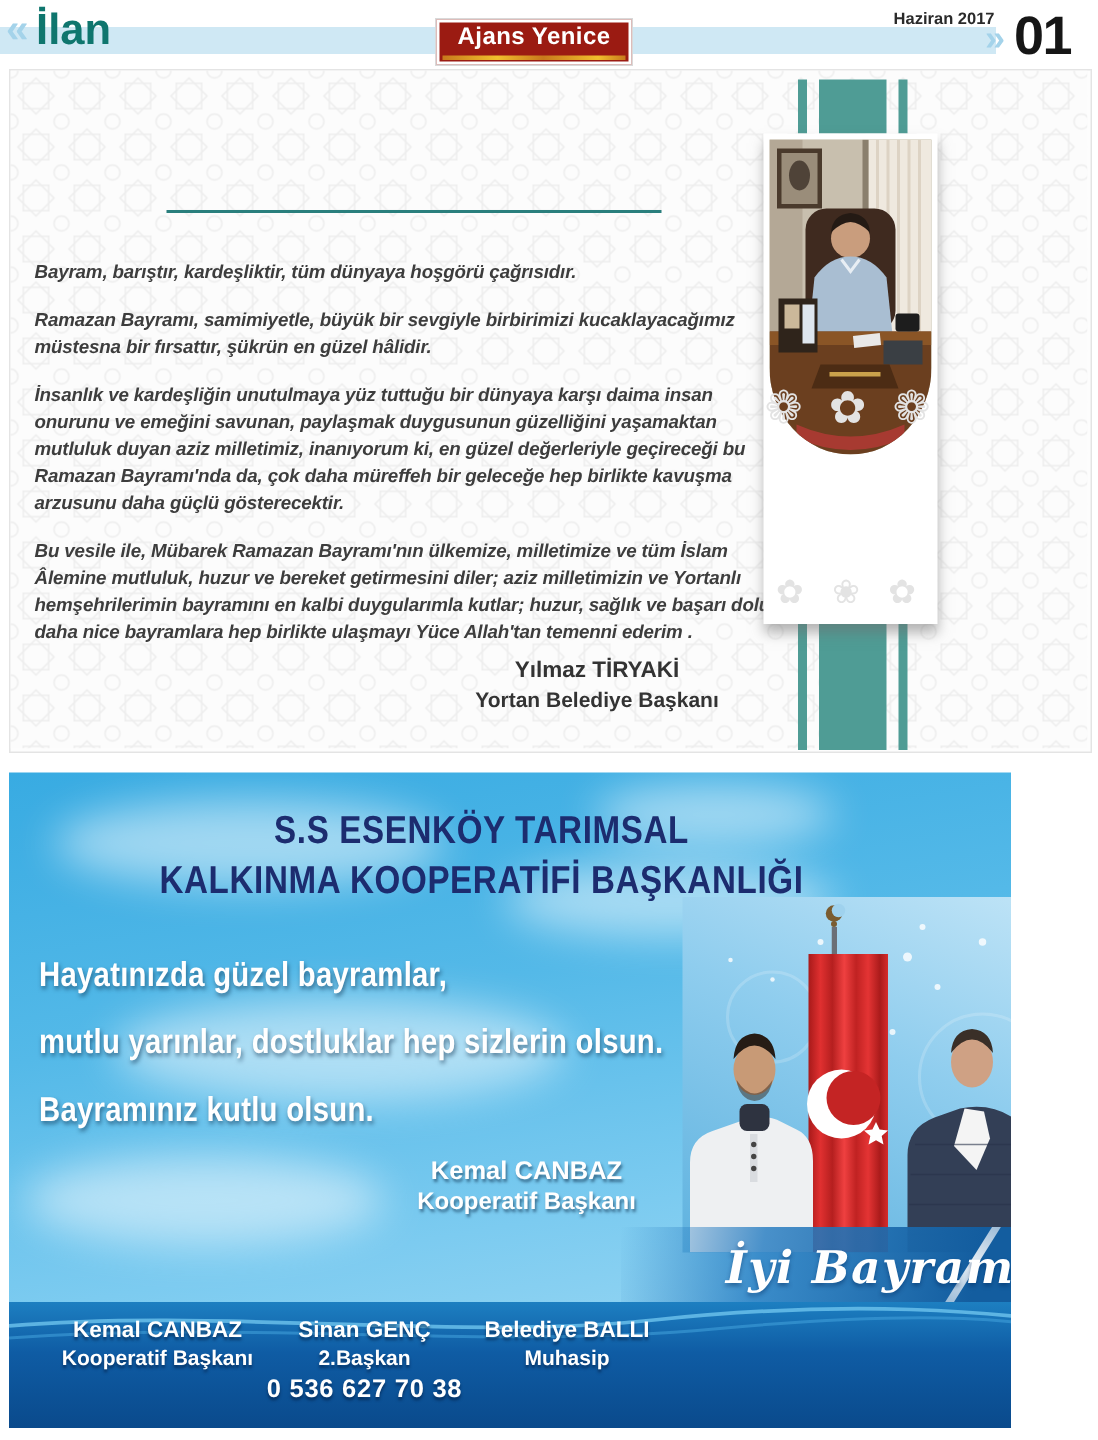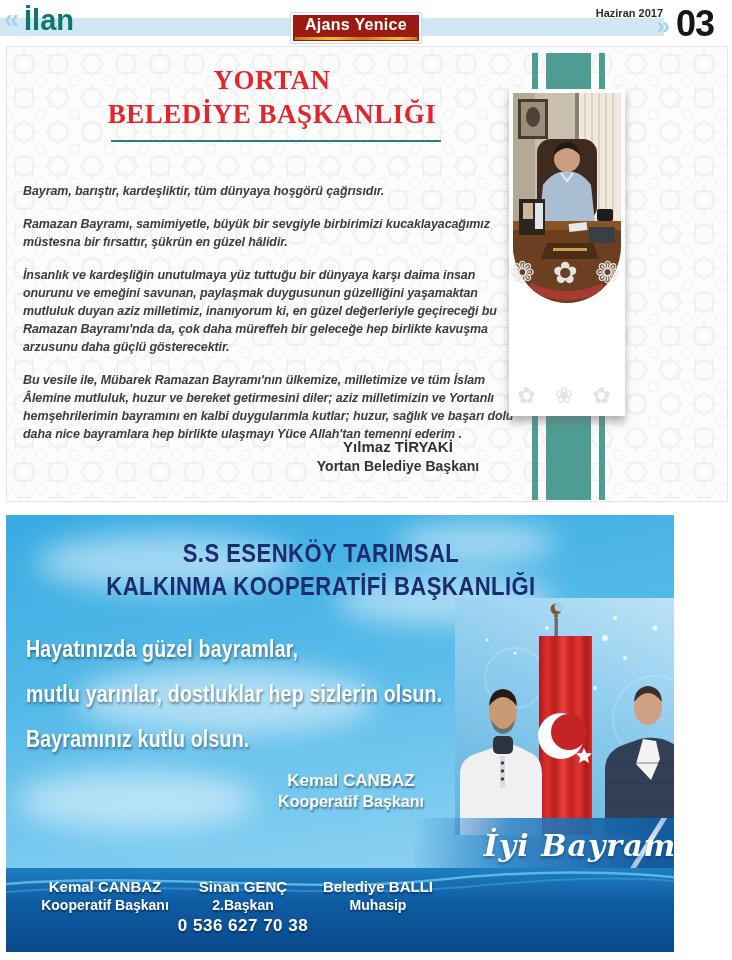--- a/index.html
+++ b/index.html
@@ -17,21 +17,21 @@
   .mh-date{position:absolute;right:69px;top:7px;font-size:11px;font-weight:bold;color:#2a2a2a}
   .mh-chev2{position:absolute;right:62px;top:12px;font-size:24px;font-weight:bold;color:#a4d3ea}
   .mh-page{position:absolute;right:18px;top:3px;font-size:36px;font-weight:bold;color:#161616;letter-spacing:-1px}
 
   
   .ad1{position:absolute;left:6px;top:46px;width:720px;height:454px;background:#fdfdfd;border:1px solid #e4e4e4}
   .ad1-pattern{position:absolute;left:0;top:0}
   .ad1-title{position:absolute;left:10px;top:16px;width:510px;text-align:center;font-family:"Liberation Serif",serif;font-weight:bold;color:#e2262b;font-size:27px;line-height:34px;letter-spacing:.5px}
   .ad1-rule{position:absolute;left:104px;top:93px;width:330px;height:2px;background:#2a7f7d}
   .ad1-body{position:absolute;left:16px;top:120px;width:496px}
-  .ad1-body p{font:italic bold 12.5px/18px "Liberation Sans",sans-serif;color:#3d3d3d;margin:15px 0 14px 0;letter-spacing:-.1px}
+  .ad1-body p{font:italic bold 12.5px/18px "Liberation Sans",sans-serif;color:#3d3d3d;margin:5px 0 14px 0;letter-spacing:-.1px}
   .ad1-sig{position:absolute;left:236px;top:390px;width:310px;text-align:center;color:#333}
   .sig-name{font-size:15px;font-weight:bold;line-height:20px}
   .sig-title{font-size:14px;font-weight:bold;line-height:18px}
   .bar{position:absolute;background:#4f9c95}
   .panel{position:absolute;left:502px;top:42px;width:116px;height:327px;background:#fff;box-shadow:0 6px 8px rgba(110,110,110,.5)}
   .photo1{position:absolute;left:4px;top:4px;width:108px;height:210px;border-radius:0 0 54px 54px/0 0 58px 58px;overflow:hidden;background:#c8bfae}
   .photo1 svg{display:block}
   .ornament{position:absolute;left:0;width:100%;text-align:center;color:#e3e3e3;font-family:"DejaVu Sans",sans-serif}
   .orn-a{top:166px;font-size:30px;letter-spacing:4px}
   .orn-b{top:294px;font-size:22px;letter-spacing:6px}
@@ -66,45 +66,41 @@
     <div class="mh-left">
       <span class="mh-chev">«</span>
       <span class="mh-ilan">İlan</span>
     </div>
     <div class="mh-logo">
       <span class="mh-logo-text">Ajans Yenice</span>
       <div class="mh-logo-strip"></div>
     </div>
     <div class="mh-date">Haziran 2017</div>
     <span class="mh-chev2">»</span>
-    <div class="mh-page">03</div>
+    <div class="mh-page">01</div>
   </header>
 
   <section class="ad1">
     <svg class="ad1-pattern" width="718" height="452">
       <defs>
         <pattern id="geo" width="34" height="34" patternUnits="userSpaceOnUse">
           <rect width="34" height="34" fill="#fcfcfc"></rect>
           <g stroke="#ededed" fill="none">
             <rect x="8.5" y="8.5" width="17" height="17"></rect>
             <rect x="8.5" y="8.5" width="17" height="17" transform="rotate(45 17 17)"></rect>
             <circle cx="0" cy="0" r="5"></circle>
               <circle cx="34" cy="0" r="5"></circle>
             <circle cx="0" cy="34" r="5"></circle>
               <circle cx="34" cy="34" r="5"></circle>
           </g>
         </pattern>
       </defs>
       <rect width="718" height="452" fill="url(#geo)"></rect>
     </svg>
 
-    <div class="ad1-title">
-      <div>YORTAN</div>
-      <div>BELEDİYE BAŞKANLIĞI</div>
-    </div>
     <div class="ad1-rule"></div>
 
     <div class="ad1-body">
       <p>Bayram, barıştır, kardeşliktir, tüm dünyaya hoşgörü çağrısıdır.</p>
       <p>Ramazan Bayramı, samimiyetle, büyük bir sevgiyle birbirimizi kucaklayacağımız müstesna bir fırsattır, şükrün en güzel hâlidir.</p>
       <p>İnsanlık ve kardeşliğin unutulmaya yüz tuttuğu bir dünyaya karşı daima insan onurunu ve emeğini savunan, paylaşmak duygusunun güzelliğini yaşamaktan mutluluk duyan aziz milletimiz, inanıyorum ki, en güzel değerleriyle geçireceği bu Ramazan Bayramı'nda da, çok daha müreffeh bir geleceğe hep birlikte kavuşma arzusunu daha güçlü gösterecektir.</p>
       <p>Bu vesile ile, Mübarek Ramazan Bayramı'nın ülkemize, milletimize ve tüm İslam Âlemine mutluluk, huzur ve bereket getirmesini diler; aziz milletimizin ve Yortanlı hemşehrilerimin bayramını en kalbi duygularımla kutlar; huzur, sağlık ve başarı dolu daha nice bayramlara hep birlikte ulaşmayı Yüce Allah'tan temenni ederim .</p>
     </div>
 
     <div class="ad1-sig">

